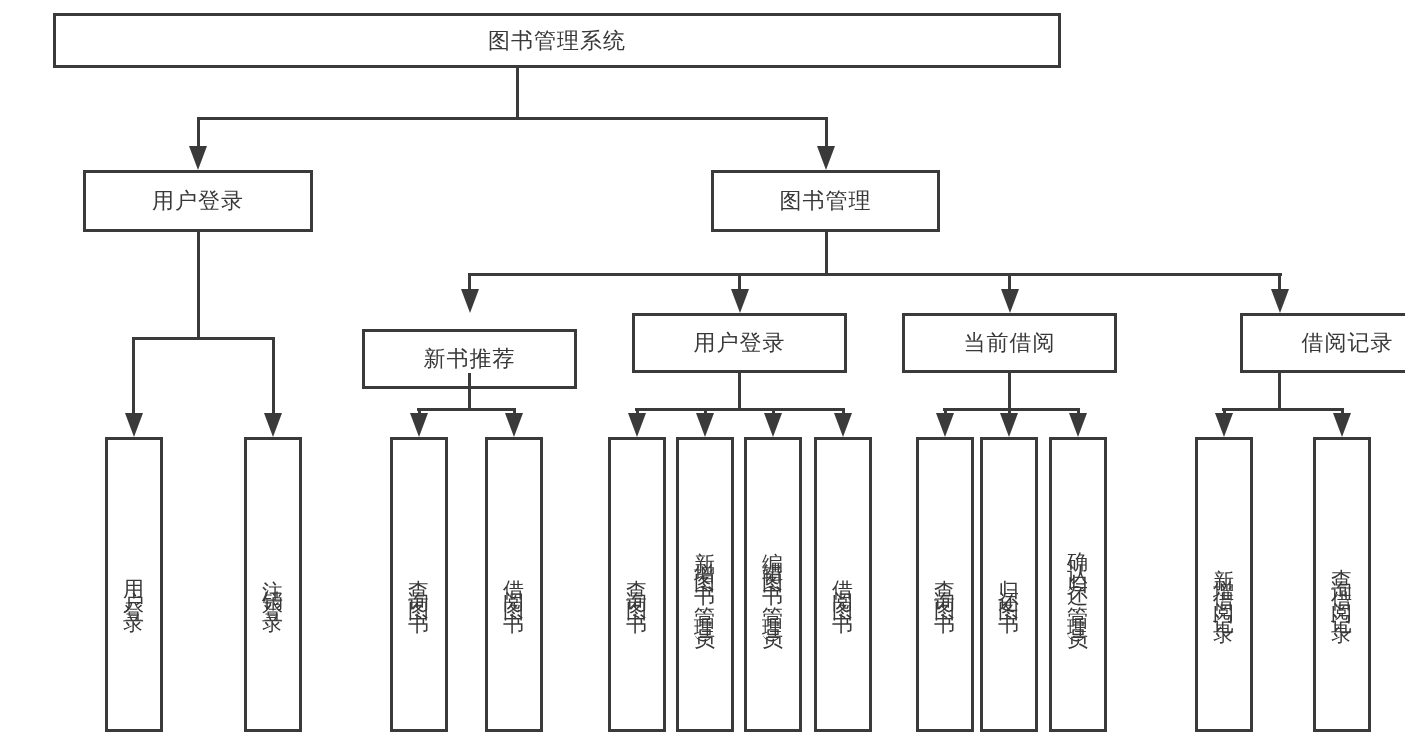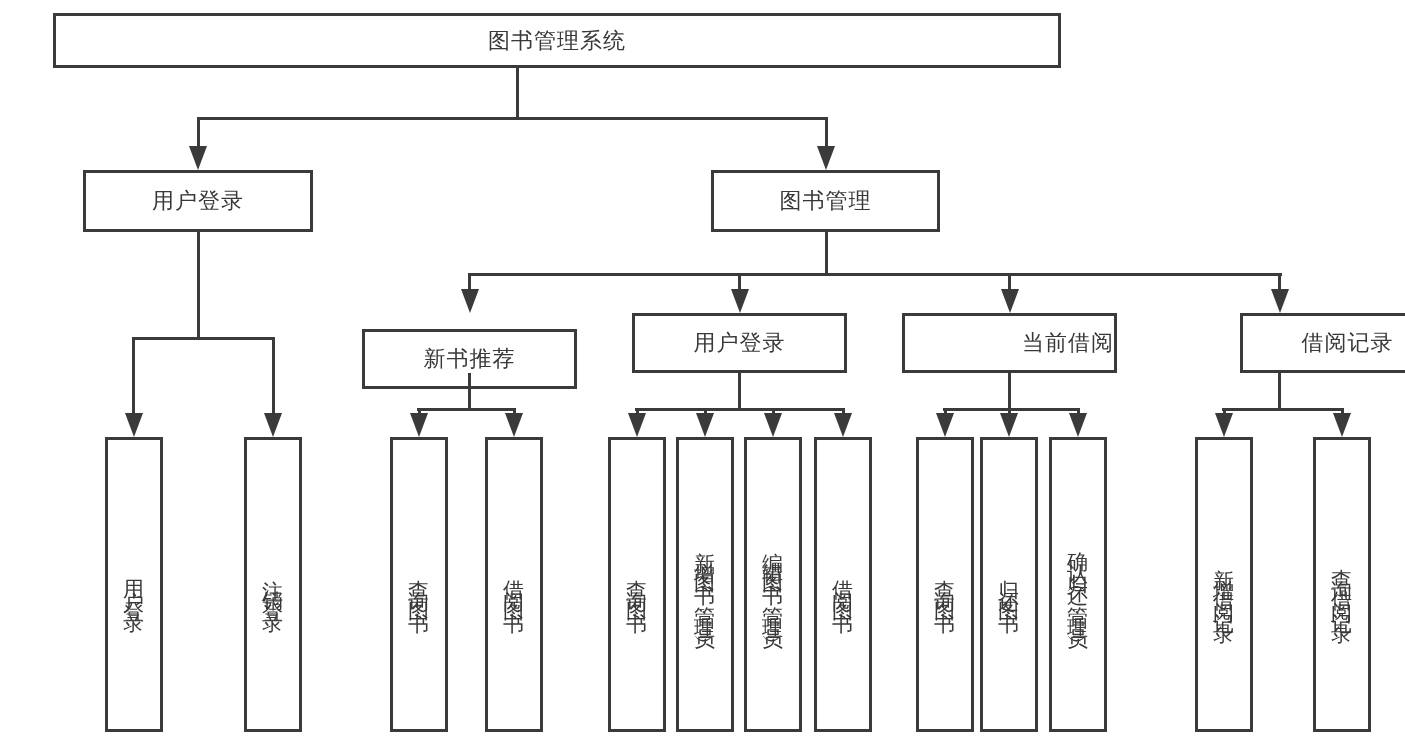--- a/index.html
+++ b/index.html
@@ -95,21 +95,21 @@
   <div class="arrow" style="left:1001px;top:289px;"></div>
   <div class="vline" style="left:1278px;top:273px;height:20px;"></div>
   <div class="arrow" style="left:1271px;top:289px;"></div>
 
   <div class="box" style="left:362px;top:329px;width:215px;height:60px;">
     <span>新书推荐</span>
   </div>
   <div class="box" style="left:632px;top:313px;width:215px;height:60px;">
     <span>用户登录</span>
   </div>
-  <div class="box" style="left:902px;top:313px;width:215px;height:60px;justify-content:flex-end;">
+  <div class="box" style="left:902px;top:313px;width:215px;height:60px;">
     <span>当前借阅</span>
   </div>
   <div class="box" style="left:1240px;top:313px;width:215px;height:60px;">
     <span>借阅记录</span>
   </div>
 
   <div class="vline" style="left:197px;top:232px;height:105px;"></div>
   <div class="hline" style="left:132px;top:337px;width:142px;"></div>
   <div class="vline" style="left:132px;top:337px;height:80px;"></div>
   <div class="arrow" style="left:125px;top:413px;"></div>

